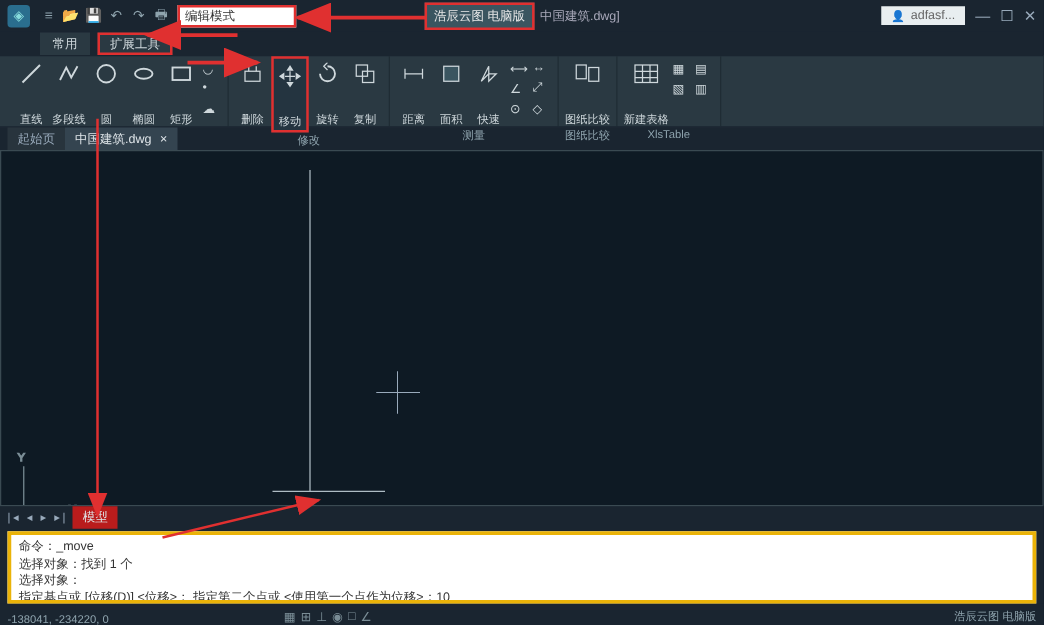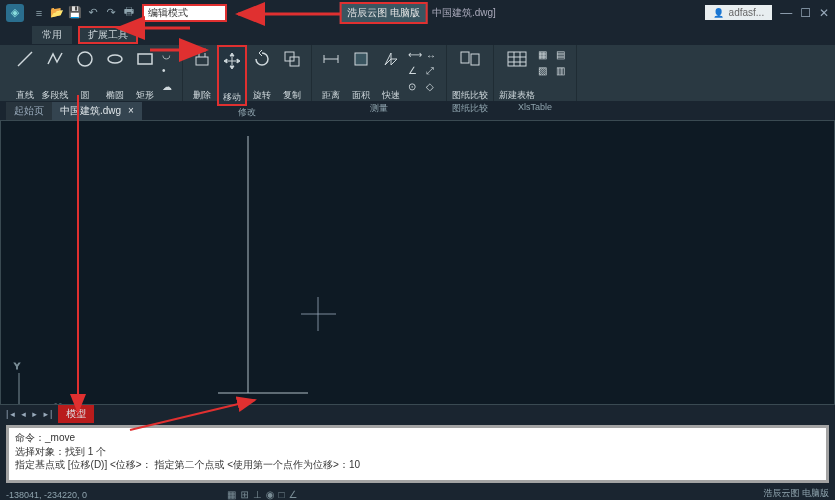--- a/index.html
+++ b/index.html
@@ -1,21 +1,21 @@
 <!DOCTYPE html>
 <html><head>
 <meta charset="utf-8">
 <style>
 *{margin:0;padding:0;box-sizing:border-box;font-family:"Microsoft YaHei",SimSun,sans-serif;user-select:none}
 body{width:835px;height:500px;background:#1a2530;overflow:hidden;position:relative}
 .titlebar{height:25px;background:#1a2530;display:flex;align-items:center;padding:0 6px;position:relative}
 .app-icon{width:18px;height:18px;background:#2a6e8e;border-radius:3px;display:flex;align-items:center;justify-content:center;color:#8dd;font-size:11px;margin-right:8px}
 .qat{display:flex;gap:4px;align-items:center}
 .qat-icon{width:14px;height:14px;color:#8fa4ae;font-size:11px;display:flex;align-items:center;justify-content:center}
-.search-box{margin-left:6px;width:85px;height:18px;background:#fff;display:flex;align-items:center;padding:0 4px}
+.search-box{margin-left:6px;width:95px;height:18px;background:#fff;display:flex;align-items:center;padding:0 4px}
 .search-box span{font-size:10px;color:#333}
 .title-center{position:absolute;left:50%;transform:translateX(-50%);display:flex;align-items:center;gap:2px}
 .brand{background:#3a5560;color:#e8e8e8;font-size:10px;padding:2px 6px}
 .docname{color:#aab;font-size:10px;margin-left:2px}
 .title-right{position:absolute;right:6px;display:flex;align-items:center;gap:8px}
 .user-box{background:#e8eef0;padding:2px 8px;font-size:10px;color:#666;display:flex;align-items:center;gap:4px}
 .user-box::before{content:"👤";font-size:9px}
 .win-btns{display:flex;gap:8px;color:#9ab;font-size:12px}
 .tabbar{height:19px;display:flex;align-items:flex-end;padding-left:32px;gap:6px}
 .tab{padding:2px 10px;font-size:10px;color:#cfd8dc;background:#2a3942}
@@ -31,21 +31,21 @@
 .mini-col{display:flex;flex-direction:column;gap:2px;padding:4px 2px}
 .mini-ico{width:14px;height:14px;color:#cfd8dc;font-size:10px}
 .doctabs{height:18px;background:#1a2530;display:flex;align-items:center;padding-left:6px;gap:0}
 .doctab{font-size:10px;padding:2px 8px;color:#9ab;background:#28343d}
 .doctab.active{background:#344450;color:#e0e6ea}
 .canvas-area{position:absolute;top:120px;left:0;right:0;bottom:95px;background:#0e1a24;border:1px solid #3a4a52}
 .canvas-area svg{width:100%;height:100%}
 .bottom-tabs{position:absolute;bottom:77px;left:0;height:18px;display:flex;align-items:center;gap:0;padding-left:6px}
 .nav-arrows{color:#9ab;font-size:9px;letter-spacing:2px;margin-right:4px}
 .mtab{font-size:10px;padding:2px 8px;background:#b91c1c;color:#e0e6ea}
-.cmdbox{position:absolute;bottom:17px;left:6px;right:6px;height:58px;background:#fff;border:3px solid #a3a3a3;padding:3px 6px;font-size:10px;color:#333;line-height:1.35;overflow:hidden}
+.cmdbox{position:absolute;bottom:17px;left:6px;right:6px;height:58px;background:#fff;border:3px solid #eab308;padding:3px 6px;font-size:10px;color:#333;line-height:1.35;overflow:hidden}
 .statusbar{position:absolute;bottom:0;left:0;right:0;height:17px;background:#1a2530;display:flex;align-items:flex-end;padding:0 6px;font-size:9px;color:#8fa4ae;justify-content:space-between}
 .status-icons{display:flex;gap:4px;font-size:10px;color:#7a8d96;margin-left:140px}
 .red-arrow{position:absolute;pointer-events:none;z-index:100}
 .highlight-red{border:2px solid #e03030!important}
 </style>
 </head>
 <body>
 
 <div class="titlebar">
   <div class="app-icon">◈</div>
@@ -276,20 +276,21 @@
 </div>
 
 <div class="bottom-tabs">
   <div class="nav-arrows">|◂ ◂ ▸ ▸|</div>
   <div class="mtab">模型</div>
 </div>
 
 <div class="cmdbox">
   <div>命令：_move</div>
   <div>选择对象：找到 1 个</div>
+  <div>选择对象：</div>
   <div>指定基点或 [位移(D)] &lt;位移&gt;：  指定第二个点或 &lt;使用第一个点作为位移&gt;：10</div>
 </div>
 
 <div class="statusbar">
   <span>-138041, -234220, 0</span>
   <div class="status-icons">
     <span>▦</span>
     <span>⊞</span>
     <span>⊥</span>
     <span>◉</span>

